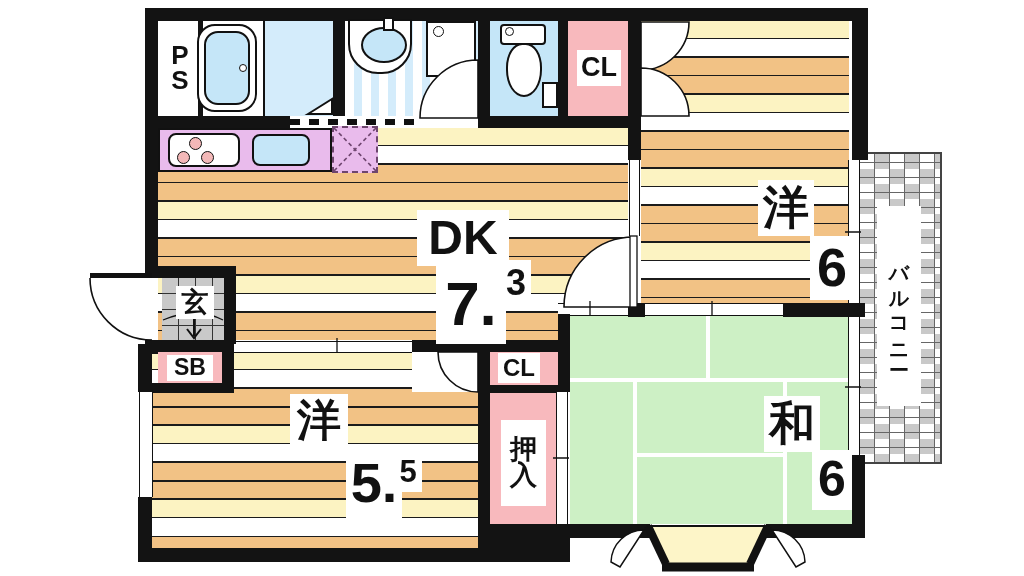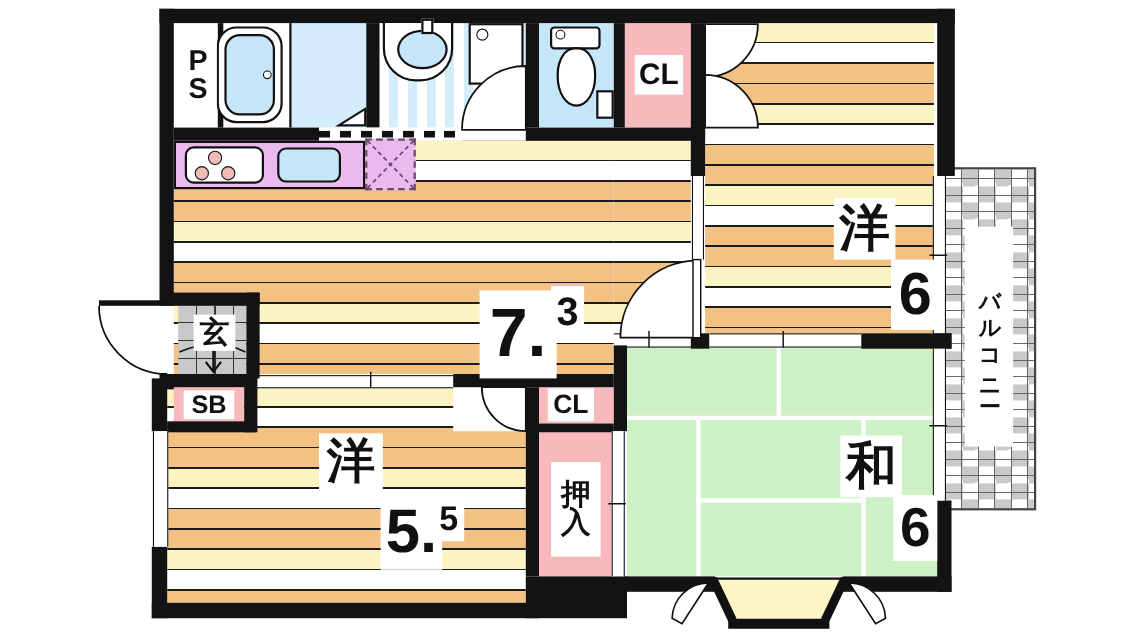--- a/index.html
+++ b/index.html
@@ -167,20 +167,21 @@
   </svg>
 
   <div class="lbl" style="left:163px;top:32px;width:34px;height:72px;font-size:26px;flex-direction:column;">
     <span>P</span>
     <span>S</span>
   </div>
   <div class="lbl" style="left:577px;top:50px;width:44px;height:36px;font-size:27px;">CL</div>
   <div class="lbl" style="left:758px;top:180px;width:56px;height:56px;font-size:46px;">洋</div>
   <div class="lbl" style="left:810px;top:236px;width:44px;height:64px;font-size:54px;">6</div>
   <div class="lbl vert" style="left:877px;top:206px;width:44px;height:200px;font-size:20px;">バルコニー</div>
+  <div class="lbl" style="left:417px;top:210px;width:92px;height:56px;font-size:48px;">DK</div>
   <div class="lbl" style="left:436px;top:264px;width:70px;height:80px;font-size:62px;">7.</div>
   <div class="lbl" style="left:501px;top:260px;width:30px;height:46px;font-size:36px;">3</div>
   <div class="lbl" style="left:176px;top:286px;width:38px;height:33px;font-size:27px;">玄</div>
   <div class="lbl" style="left:167px;top:355px;width:46px;height:26px;font-size:23px;">SB</div>
   <div class="lbl" style="left:290px;top:394px;width:58px;height:52px;font-size:44px;">洋</div>
   <div class="lbl" style="left:346px;top:448px;width:56px;height:70px;font-size:56px;">5.</div>
   <div class="lbl" style="left:394px;top:452px;width:28px;height:40px;font-size:31px;">5</div>
   <div class="lbl" style="left:498px;top:353px;width:42px;height:30px;font-size:24px;">CL</div>
   <div class="lbl" style="left:501px;top:420px;width:45px;height:86px;font-size:27px;flex-direction:column;">
     <span>押</span>

